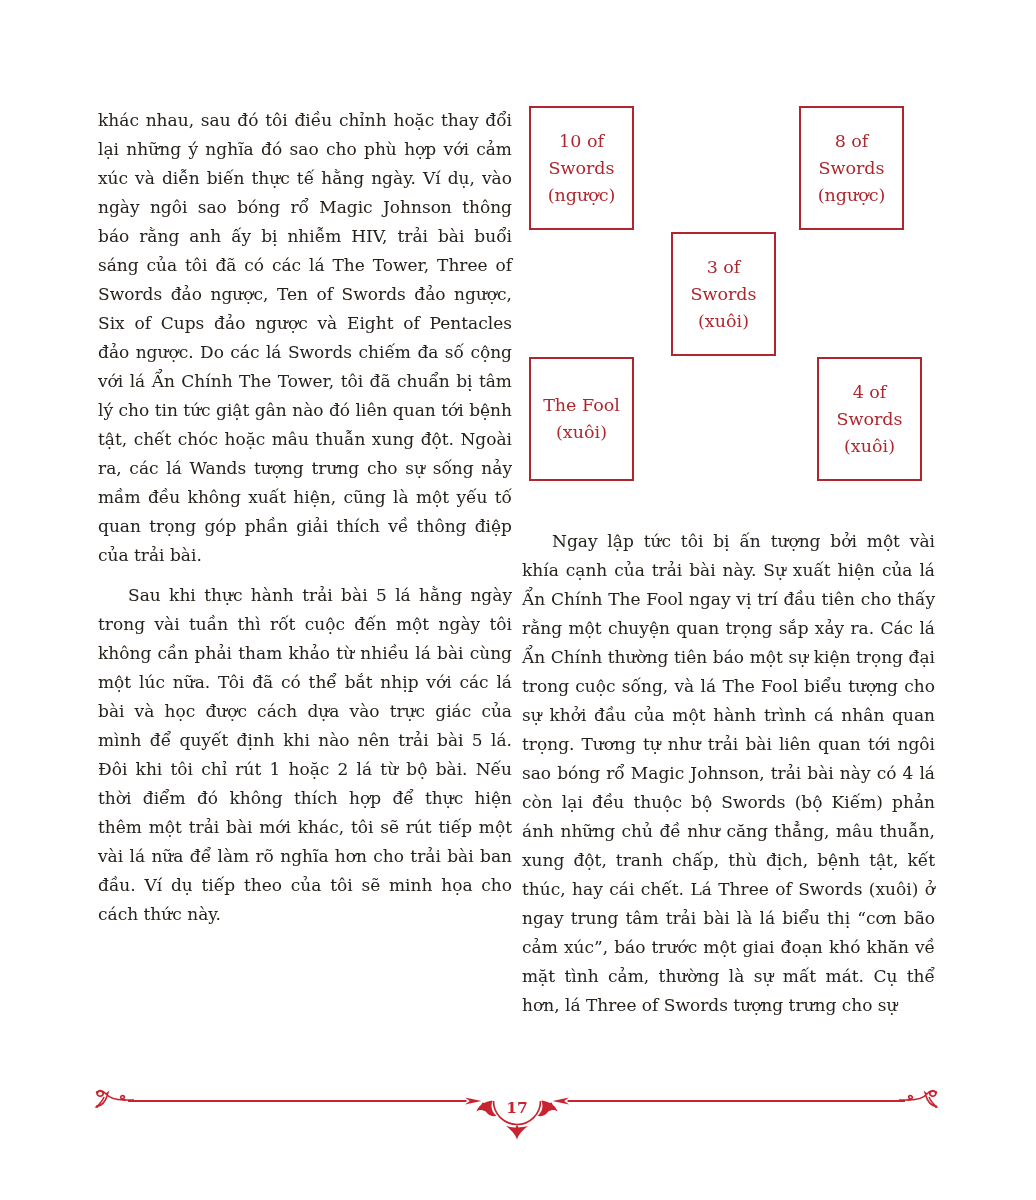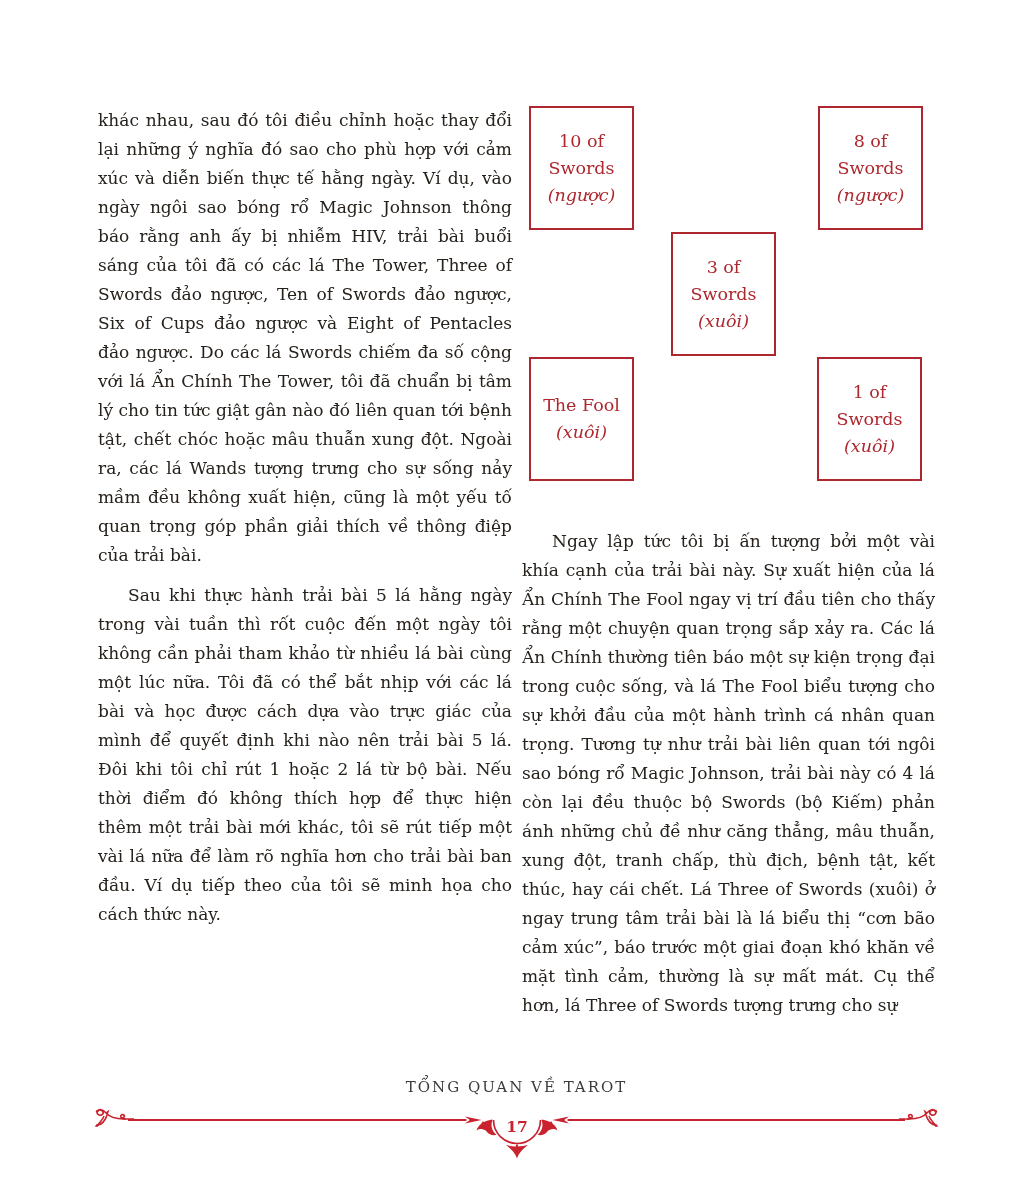--- a/index.html
+++ b/index.html
@@ -37,25 +37,25 @@
     border:2px solid #ae272e;
     background:#ffffff;
     color:#ae272e;
     display:flex; flex-direction:column;
     justify-content:center; align-items:center;
     text-align:center;
     font-size:17.5px; line-height:27px;
     padding:0 6px;
   }
   .card.tl { left:7px;   top:0;text-align:center; }
-  .card.tr { left:296px; top:0; }
+  .card.tr { left:277px; top:0; }
   .card.mc { left:149px; top:126px; }
   .card.bl { left:7px;   top:251px;text-align:center; }
   .card.br { left:295px; top:251px; }
-  .card-orientation { font-style:italic; }
+  .card-orientation { }
 
   
   .footer { position:absolute; left:98px; right:101px; top:1078px; }
   .running-title {
     text-align:center;
     font-size:15px; line-height:19px;
     letter-spacing:2px;
     color:#3b3b3b;
   }
   .divider { position:relative; height:46px; margin-top:16px; }
@@ -100,33 +100,32 @@
           <div class="card-title">3 of Swords</div>
           <div class="card-orientation">(xuôi)</div>
         </div>
 
         <div class="card bl">
           <div class="card-title">The Fool</div>
           <div class="card-orientation">(xuôi)</div>
         </div>
 
         <div class="card br">
-          <div class="card-title">1 of Swords</div>
+          <div class="card-title">4 of Swords</div>
           <div class="card-orientation">(xuôi)</div>
         </div>
 
       </div>
 
       <p class="body-par indent after-spread">Ngay lập tức tôi bị ấn tượng bởi một vài khía cạnh của trải bài này. Sự xuất hiện của lá Ẩn Chính The Fool ngay vị trí đầu tiên cho thấy rằng một chuyện quan trọng sắp xảy ra. Các lá Ẩn Chính thường tiên báo một sự kiện trọng đại trong cuộc sống, và lá The Fool biểu tượng cho sự khởi đầu của một hành trình cá nhân quan trọng. Tương tự như trải bài liên quan tới ngôi sao bóng rổ Magic Johnson, trải bài này có 4 lá còn lại đều thuộc bộ Swords (bộ Kiếm) phản ánh những chủ đề như căng thẳng, mâu thuẫn, xung đột, tranh chấp, thù địch, bệnh tật, kết thúc, hay cái chết. Lá Three of Swords (xuôi) ở ngay trung tâm trải bài là lá biểu thị “cơn bão cảm xúc”, báo trước một giai đoạn khó khăn về mặt tình cảm, thường là sự mất mát. Cụ thể hơn, lá Three of Swords tượng trưng cho sự</p>
     </div>
 
   </div>
 
   <div class="footer">
-    <div class="running-title">TỔNG QUAN VỀ TAROT</div>
 
     <div class="divider">
 
       <svg class="flourish fl" viewBox="0 0 40 26" xmlns="http://www.w3.org/2000/svg">
         <g stroke="#c8232e" fill="none" stroke-width="1.6" stroke-linecap="round">
           <path d="M40 13 H31"></path>
           <path d="M31 13 C27 13 25.5 9.8 27.8 8.8 C30 7.9 31.6 10.6 29.2 11.6"></path>
           <path d="M31 13 C22 13.2 15.5 11 11.5 6.5 C9 3.5 5 2.5 3.5 5 C2 7.6 5 10.2 7.8 8.8 C10.4 7.5 9 3.8 5.8 4.2"></path>
           <path d="M13 9 C11.5 14.5 7.5 18.5 3 19.5 C6.5 16 8.5 13.5 9.8 10.5"></path>
         </g>

